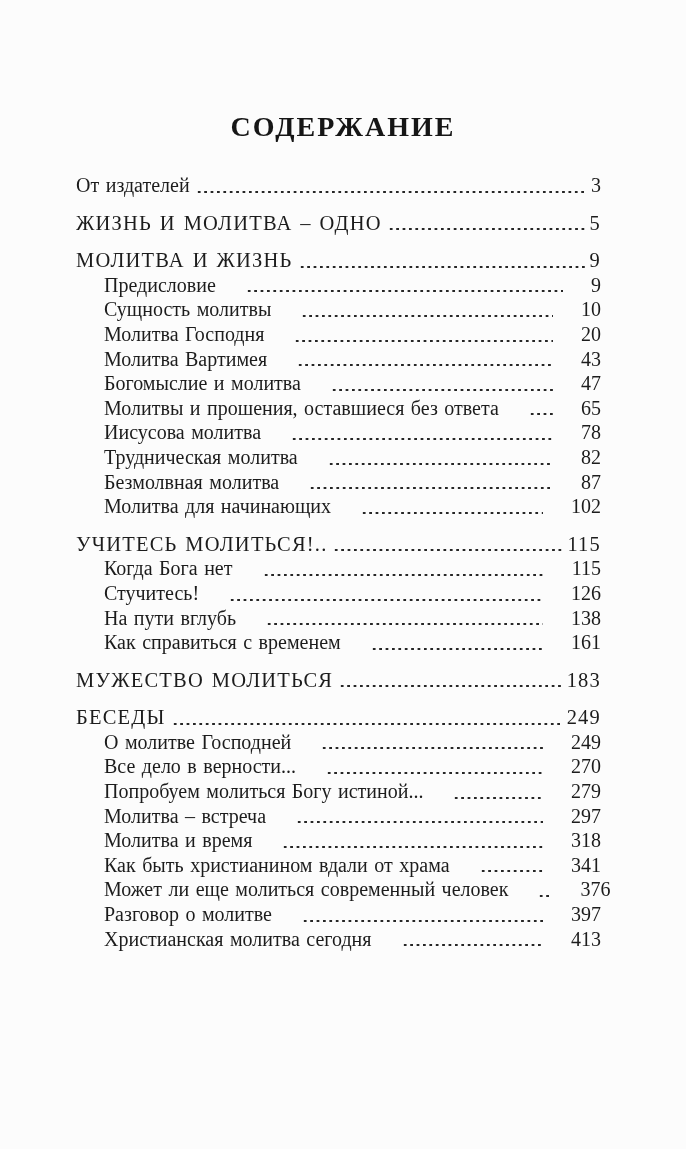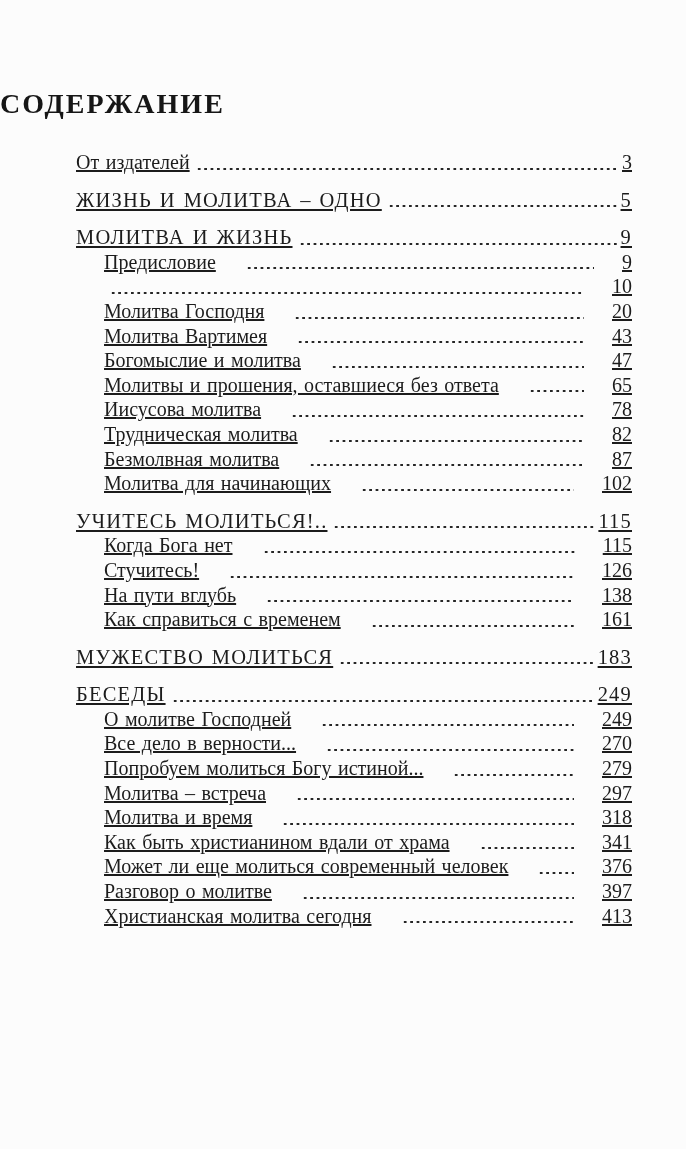--- a/index.html
+++ b/index.html
@@ -11,31 +11,30 @@
     position: relative;
     width: 686px;
     height: 1149px;
     background: #fcfcfc;
     color: #1c1c1c;
     overflow: hidden;
     margin: 0 auto;
   }
   .title {
     margin: 0;
-    padding-top: 90px;
-    text-align: left;
+    padding-top: 113px;
+    text-align: center;
     font-size: 28px;
     font-weight: bold;
     letter-spacing: 2px;
     line-height: 1;
     color: #161616;
   }
   .toc {
-    margin: 32px 54px 0 76px;
-    text-decoration: underline;
+    margin: 32px 85px 0 76px;
   }
   .row {
     display: flex;
     align-items: baseline;
     font-size: 20px;
     line-height: 24.6px;
     word-spacing: 1.5px;
     white-space: nowrap;
   }
   .row.section { margin-top: 13px; }
@@ -82,20 +81,21 @@
         <span class="label">МОЛИТВА И ЖИЗНЬ</span>
         <span class="leader"></span>
         <span class="pagenum">9</span>
       </div>
       <div class="row level1">
         <span class="label">Предисловие</span>
         <span class="leader"></span>
         <span class="pagenum">9</span>
       </div>
       <div class="row level1">
+        <span class="label">Сущность молитвы</span>
         <span class="leader"></span>
         <span class="pagenum">10</span>
       </div>
       <div class="row level1">
         <span class="label">Молитва Господня</span>
         <span class="leader"></span>
         <span class="pagenum">20</span>
       </div>
       <div class="row level1">
         <span class="label">Молитва Вартимея</span>

